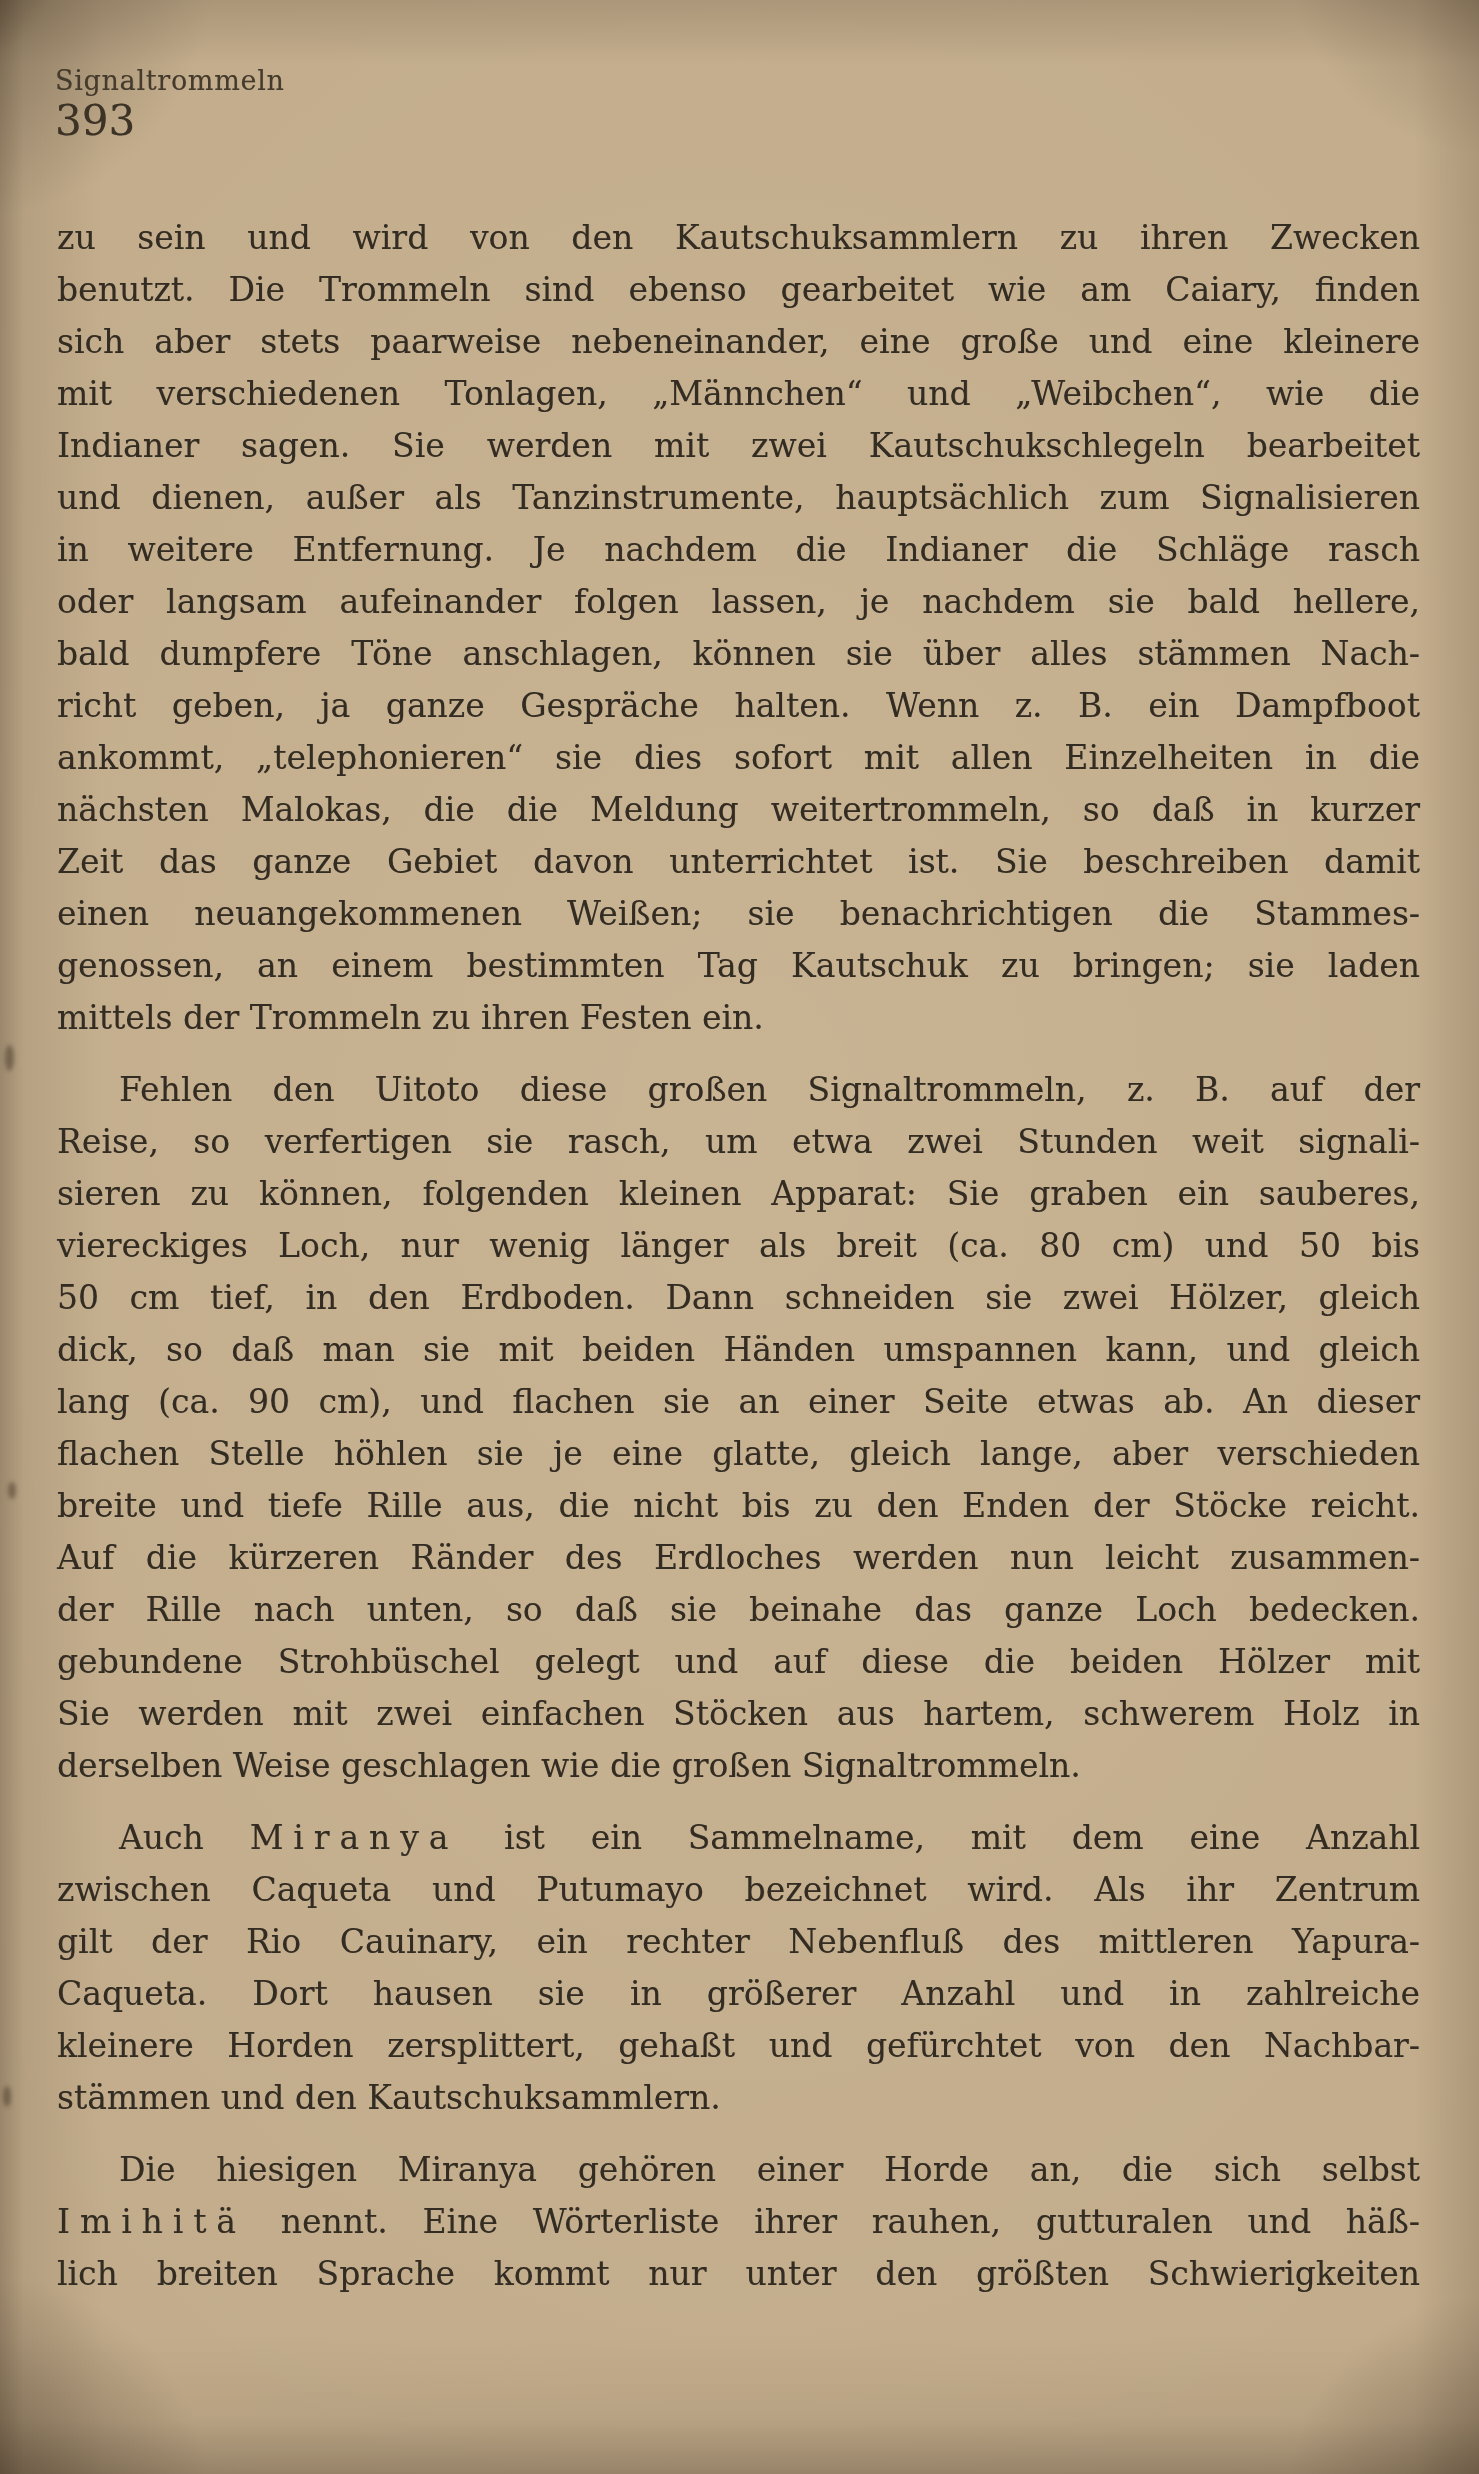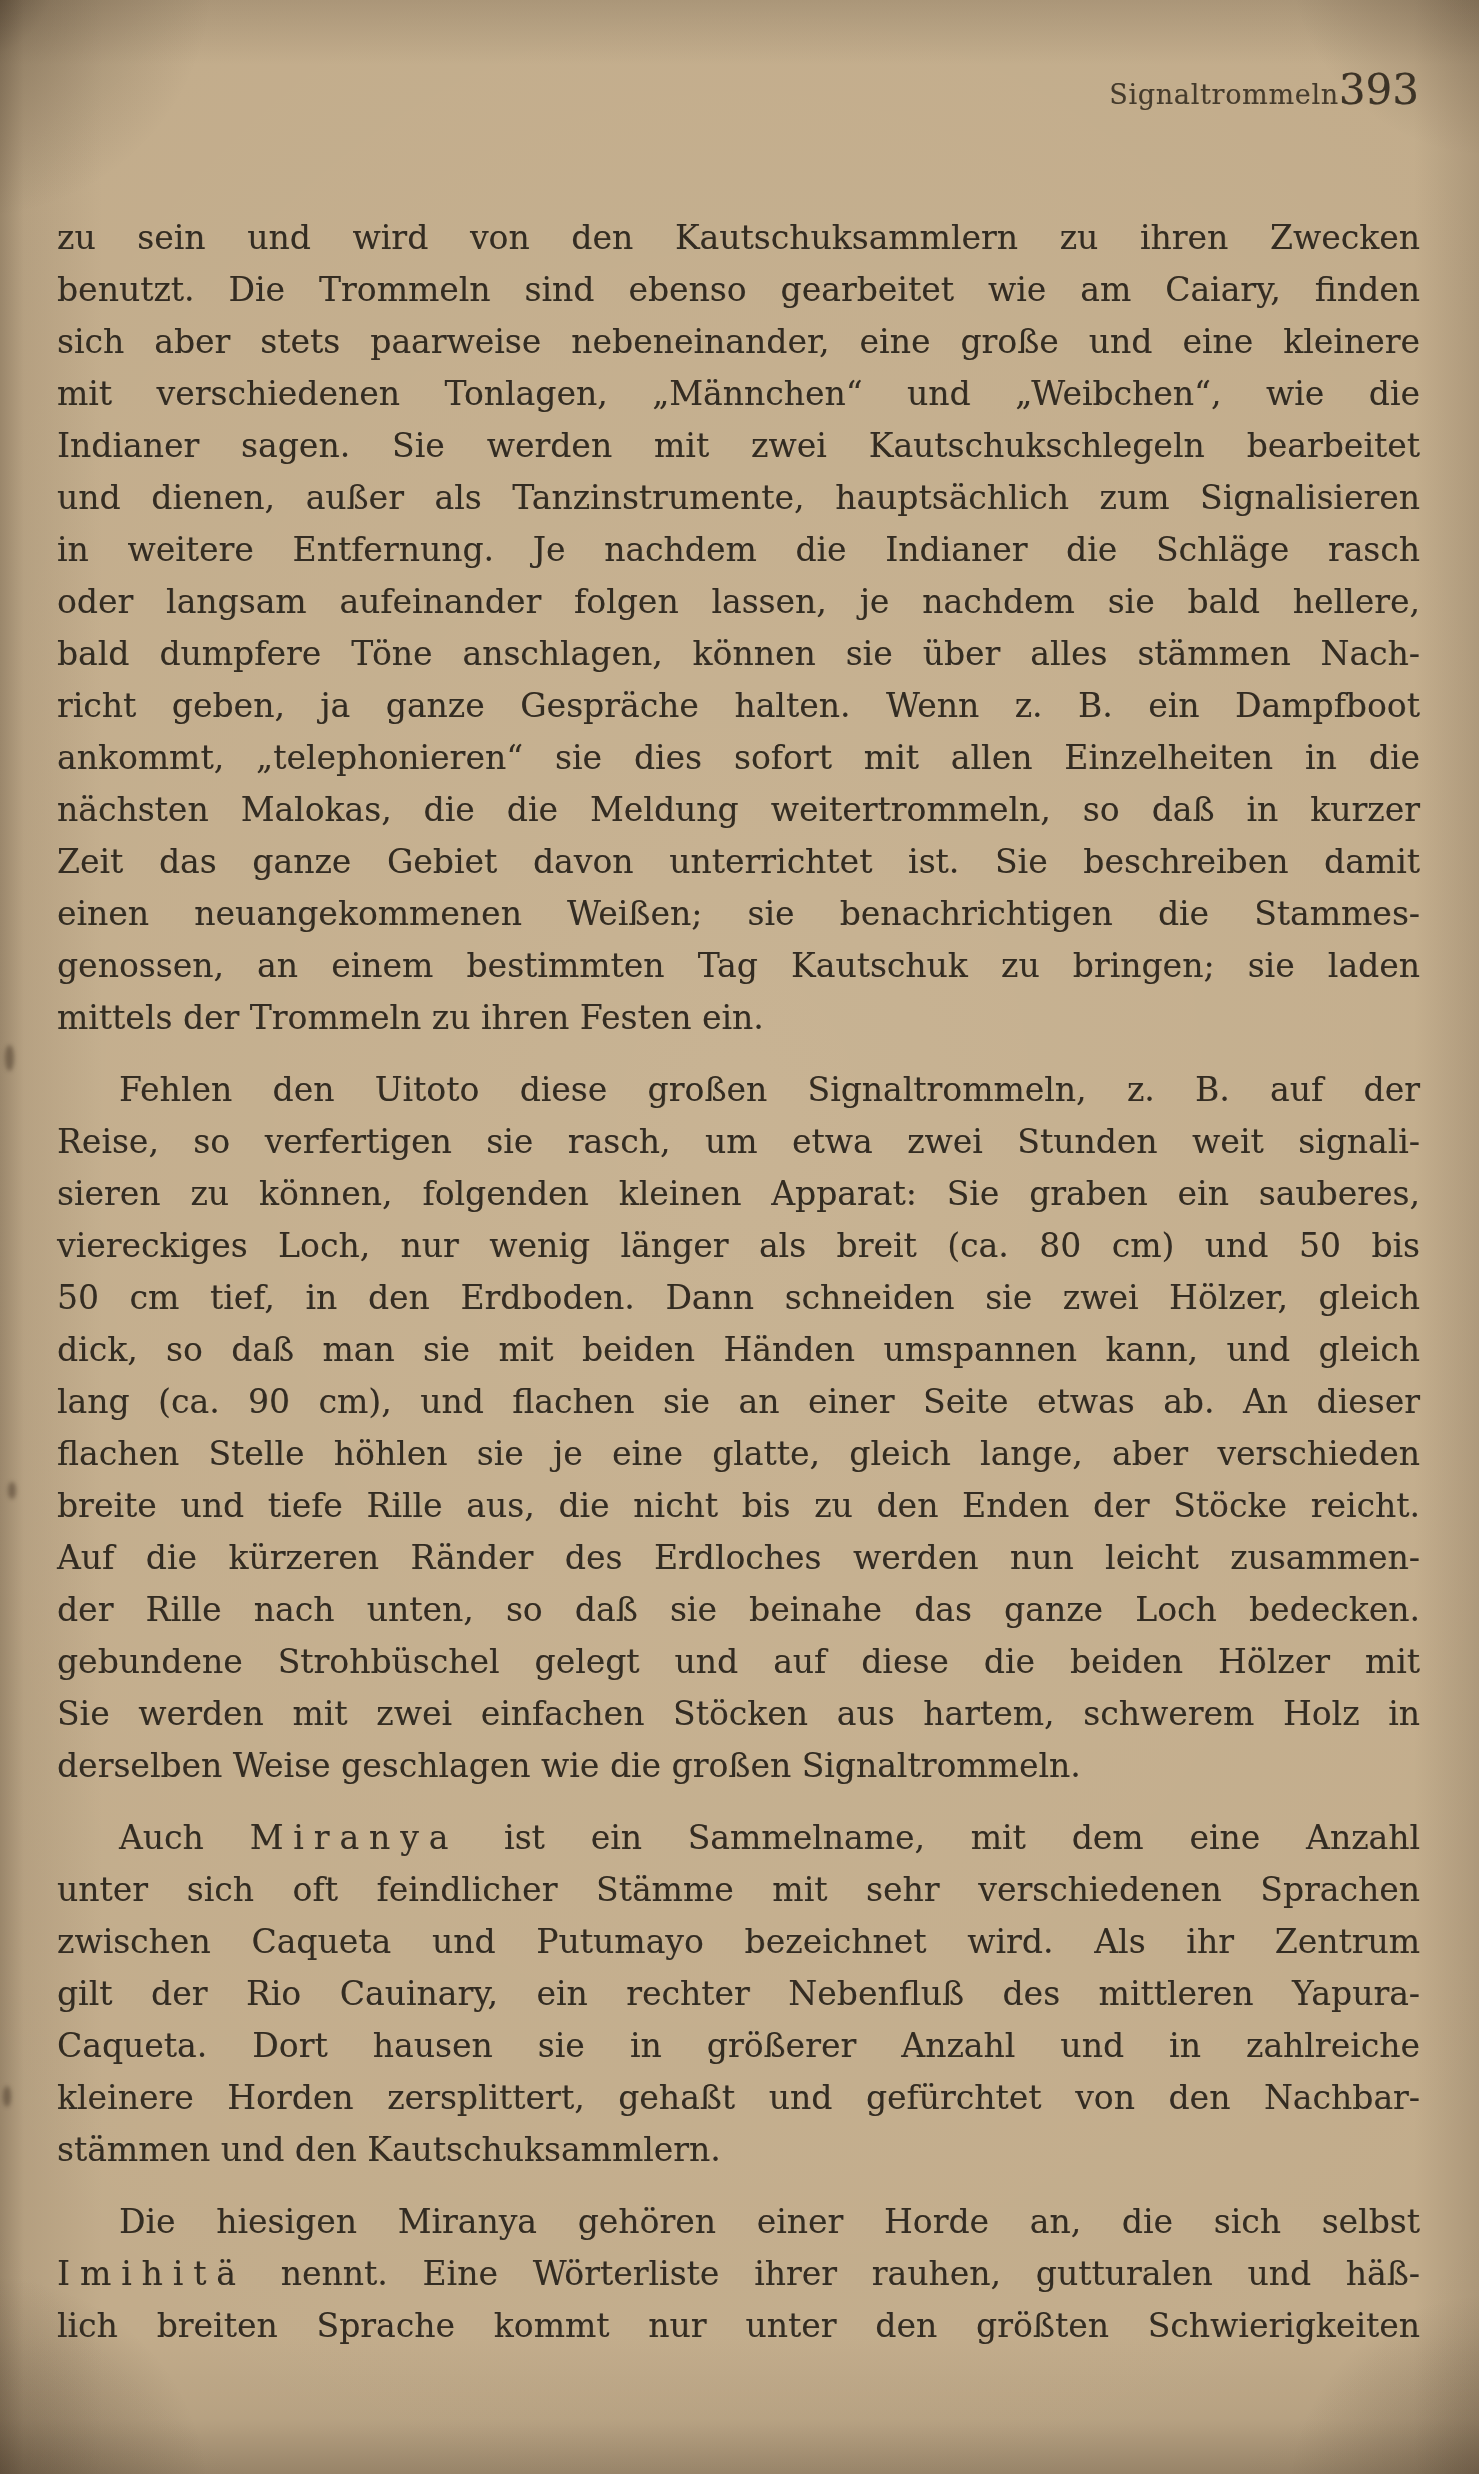--- a/index.html
+++ b/index.html
@@ -18,25 +18,26 @@
       linear-gradient(to right, rgba(60,45,30,0.30) 0px, rgba(60,45,30,0.10) 24px, rgba(60,45,30,0) 103px),
       linear-gradient(to left, rgba(60,45,30,0.16) 0px, rgba(60,45,30,0) 65px),
       linear-gradient(to bottom, rgba(60,45,30,0.18) 0px, rgba(60,45,30,0) 65px),
       linear-gradient(to top, rgba(50,36,22,0.30) 0px, rgba(50,36,22,0.08) 56px, rgba(50,36,22,0) 140px),
       radial-gradient(ellipse 120% 100% at 50% 46%, rgba(255,244,222,0.10) 0%, rgba(0,0,0,0) 60%, rgba(55,40,26,0.16) 100%),
       #c2ac8b;
   }
 
   .page-header {
     position: absolute;
-    top: 65px; left: 67px; right: 60px;
+    top: 65px; left: 55px; right: 60px;
     display: flex;
-    justify-content: flex-end;
+    justify-content: flex-start;
     align-items: baseline;
     color: #453b2c;
+    flex-direction: column;
   }
   .running-title {
     font-size: 27px;
     letter-spacing: 0.7px;
     text-shadow: 0.3px 0.3px 0.5px rgba(60,50,38,0.35);
   }
   .page-number {
     font-size: 42px;
     color: #3c3326;
     text-shadow: 0.3px 0.3px 0.5px rgba(60,50,38,0.35);
@@ -107,21 +108,20 @@
     <div class="line">lang (ca. 90 cm), und flachen sie an einer Seite etwas ab. An dieser</div>
     <div class="line">flachen Stelle höhlen sie je eine glatte, gleich lange, aber verschieden</div>
     <div class="line">breite und tiefe Rille aus, die nicht bis zu den Enden der Stöcke reicht.</div>
     <div class="line">Auf die kürzeren Ränder des Erdloches werden nun leicht zusammen-</div>
     <div class="line">der Rille nach unten, so daß sie beinahe das ganze Loch bedecken.</div>
     <div class="line">gebundene Strohbüschel gelegt und auf diese die beiden Hölzer mit</div>
     <div class="line">Sie werden mit zwei einfachen Stöcken aus hartem, schwerem Holz in</div>
     <div class="line end">derselben Weise geschlagen wie die großen Signaltrommeln.</div>
 
     <div class="line indent"><span>Auch </span><span class="sperr">Miranya</span><span> ist ein Sammelname, mit dem eine Anzahl</span></div>
-    <div class="line">unter sich oft feindlicher Stämme mit sehr verschiedenen Sprachen</div>
     <div class="line">zwischen Caqueta und Putumayo bezeichnet wird. Als ihr Zentrum</div>
     <div class="line">gilt der Rio Cauinary, ein rechter Nebenfluß des mittleren Yapura-</div>
     <div class="line">Caqueta. Dort hausen sie in größerer Anzahl und in zahlreiche</div>
     <div class="line">kleinere Horden zersplittert, gehaßt und gefürchtet von den Nachbar-</div>
     <div class="line end">stämmen und den Kautschuksammlern.</div>
 
     <div class="line indent">Die hiesigen Miranya gehören einer Horde an, die sich selbst</div>
     <div class="line"><span class="sperr">Imihitä</span><span> nennt. Eine Wörterliste ihrer rauhen, gutturalen und häß-</span></div>
     <div class="line">lich breiten Sprache kommt nur unter den größten Schwierigkeiten</div>
   </div>

